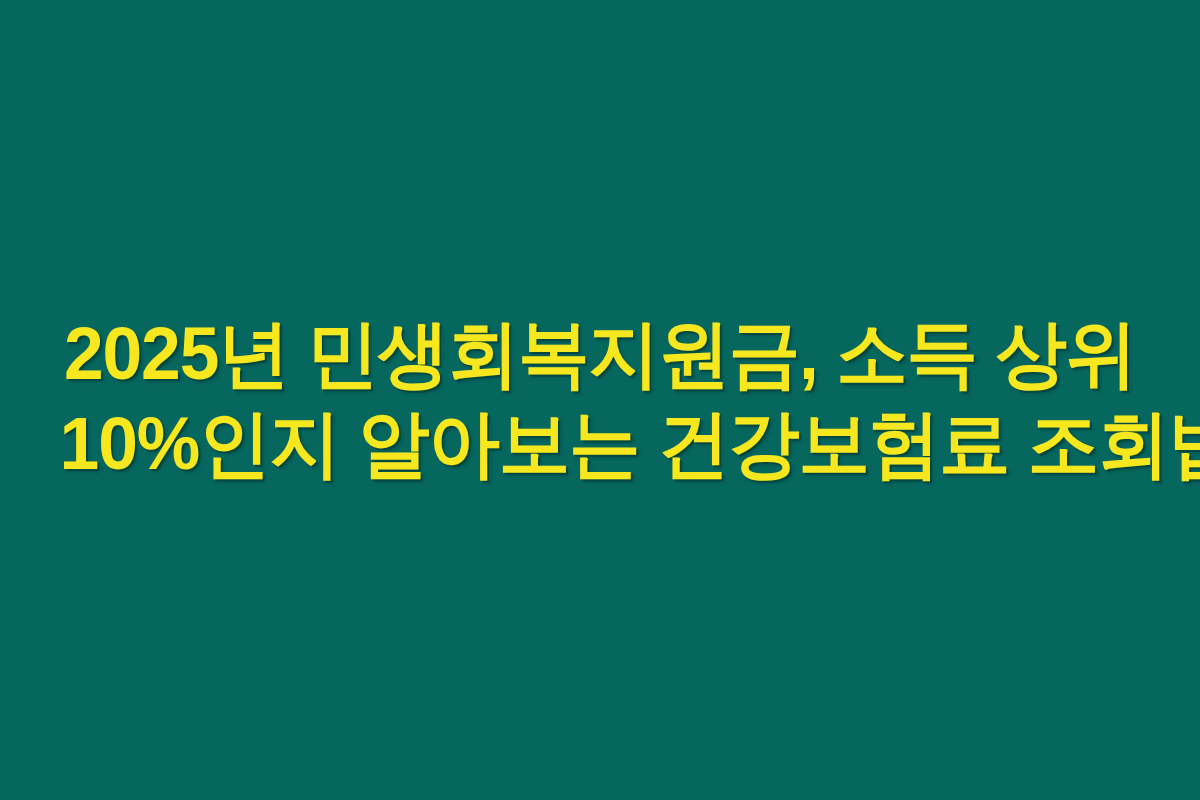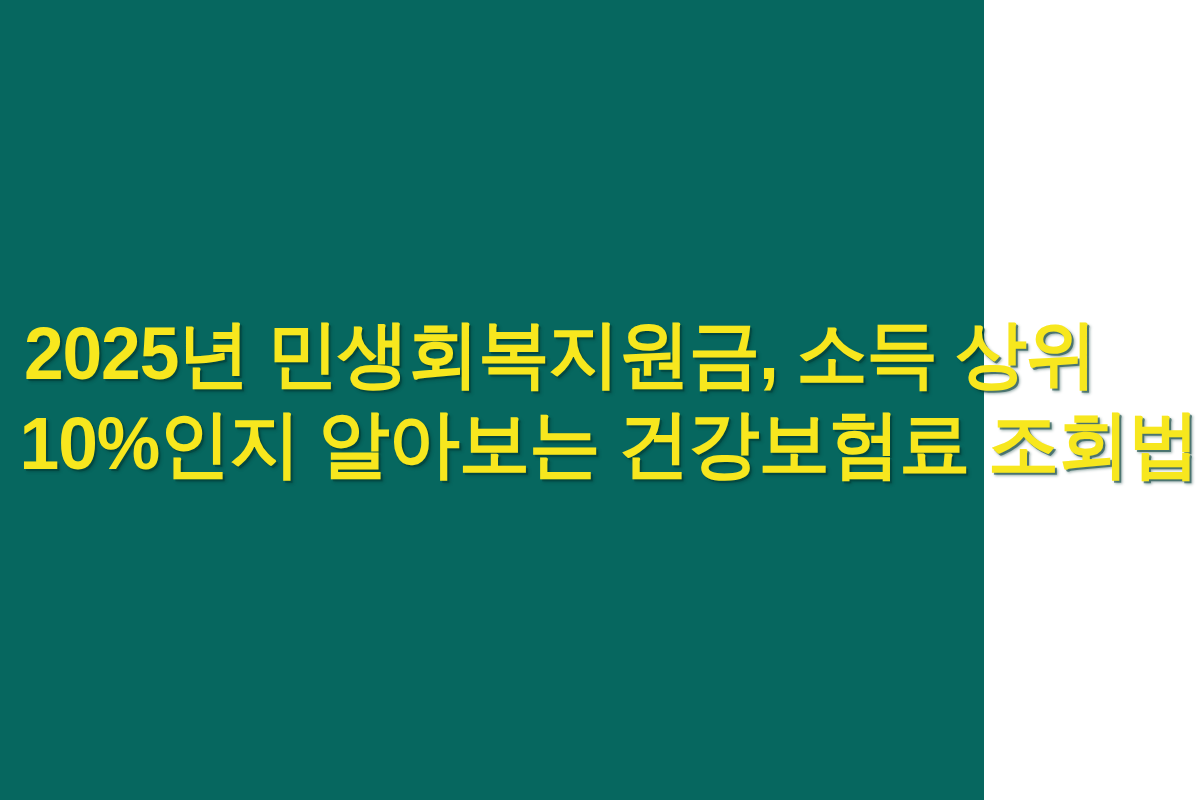--- a/index.html
+++ b/index.html
@@ -10,26 +10,26 @@
 
   body {
     width: 1200px;
     height: 800px;
     overflow: hidden;
     font-family: "Liberation Sans", "DejaVu Sans", sans-serif;
   }
 
   #thumbnail-card {
     position: relative;
-    width: 984px;
+    width: 1200px;
     height: 800px;
     background: #06675F;
     display: flex;
     align-items: center;
-    justify-content: flex-start;
+    justify-content: center;
     box-sizing: border-box;
   }
 
   #headline-block {
     width: 1120px;
     text-align: center;
     
     margin-top: -2px;
   }
 

